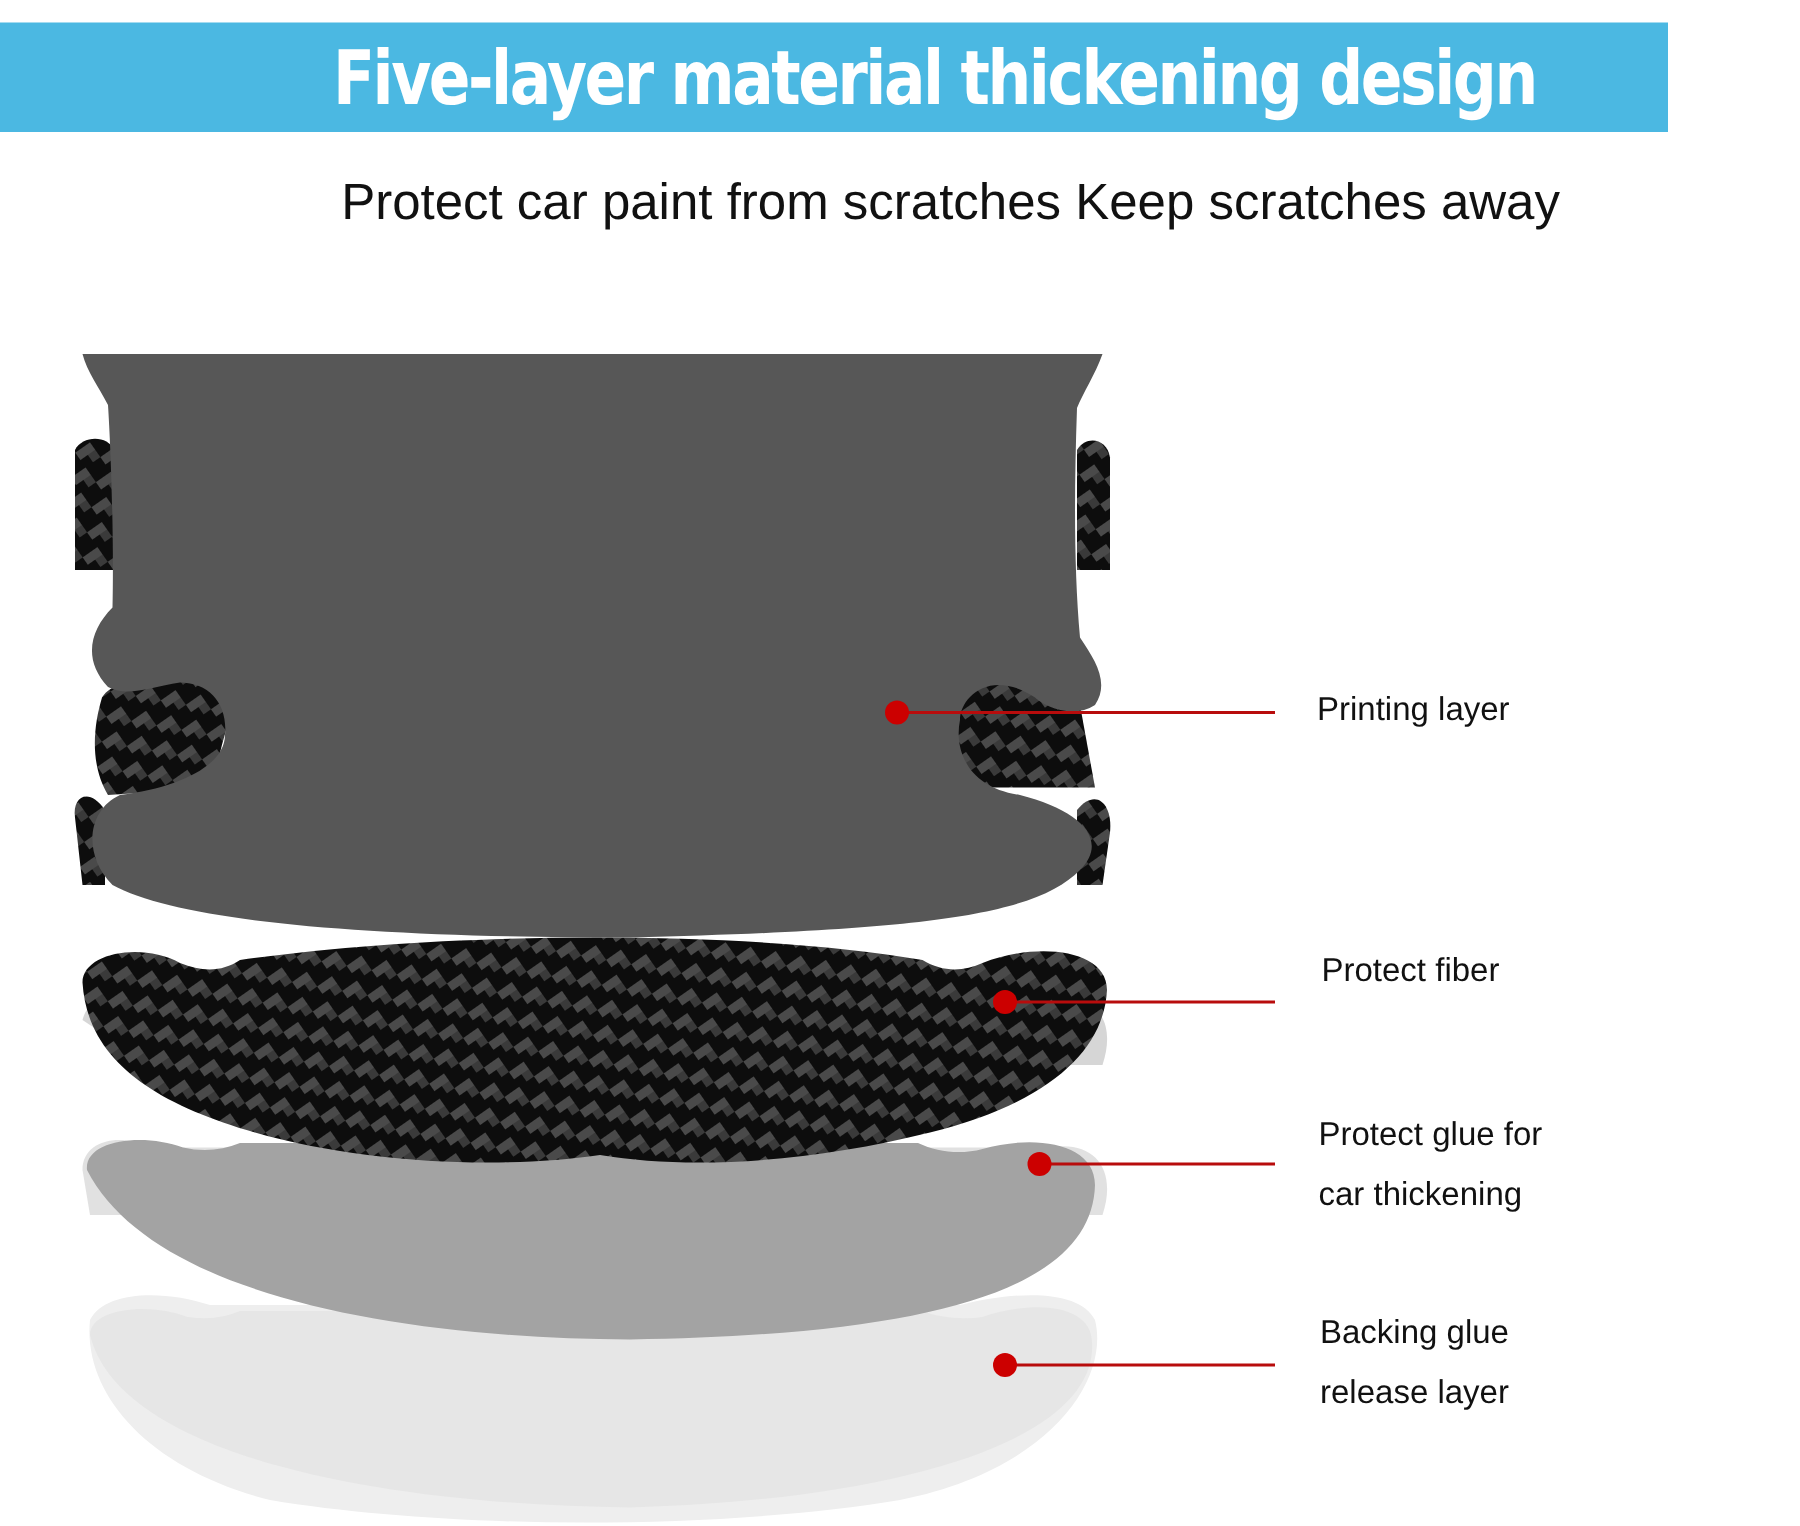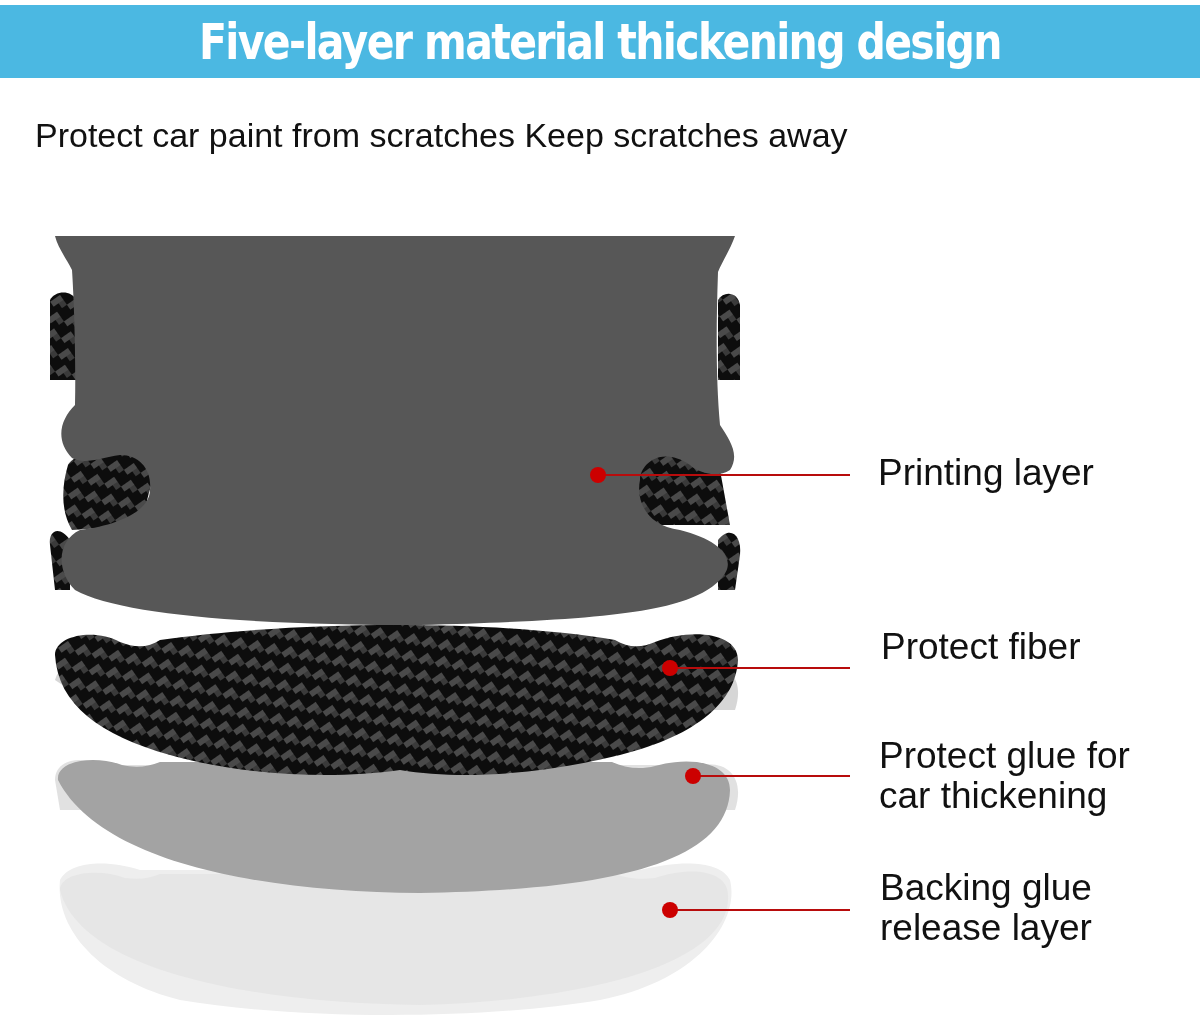--- a/index.html
+++ b/index.html
@@ -2,37 +2,37 @@
 <html><head>
   <meta charset="utf-8">
   <style>
     html, body { margin: 0; padding: 0; }
     body {
       width: 1200px; height: 1017px; background: #ffffff;
       position: relative; overflow: hidden;
       font-family: "Liberation Sans", sans-serif;
     }
     .banner {
-      position: absolute; left: 0; top: 5px; width: 1200px; height: 73px;
+      position: absolute; left: 0; top: 15px; width: 1112px; height: 73px;
       background: #4bb8e2;
-      display: flex; align-items: center; justify-content: center;
+      display: flex; align-items: center; justify-content: flex-end;
     }
     .banner-title {
       color: #ffffff; font-family: "DejaVu Sans", sans-serif;
       font-weight: bold; font-size: 50px; letter-spacing: -2px;
       transform: scaleX(0.82); transform-origin: center;
       white-space: nowrap;
     }
     .subtitle {
       position: absolute; left: 0; top: 116px; width: 1040px;
-      text-align: left; font-size: 34px; color: #111111; margin-left: 35px;
+      text-align: right; font-size: 34px; color: #111111;
     }
     .diagram { position: absolute; left: 0; top: 0; width: 1200px; height: 1017px; }
     .label {
-      position: absolute; font-size: 37px; line-height: 40px; color: #111111;
+      position: absolute; font-size: 22px; line-height: 40px; color: #111111;
       white-space: nowrap;
     }
   </style>
 </head>
 <body>
 
 <div class="banner">
   <div class="banner-title">Five-layer material thickening design</div>
 </div>
 

